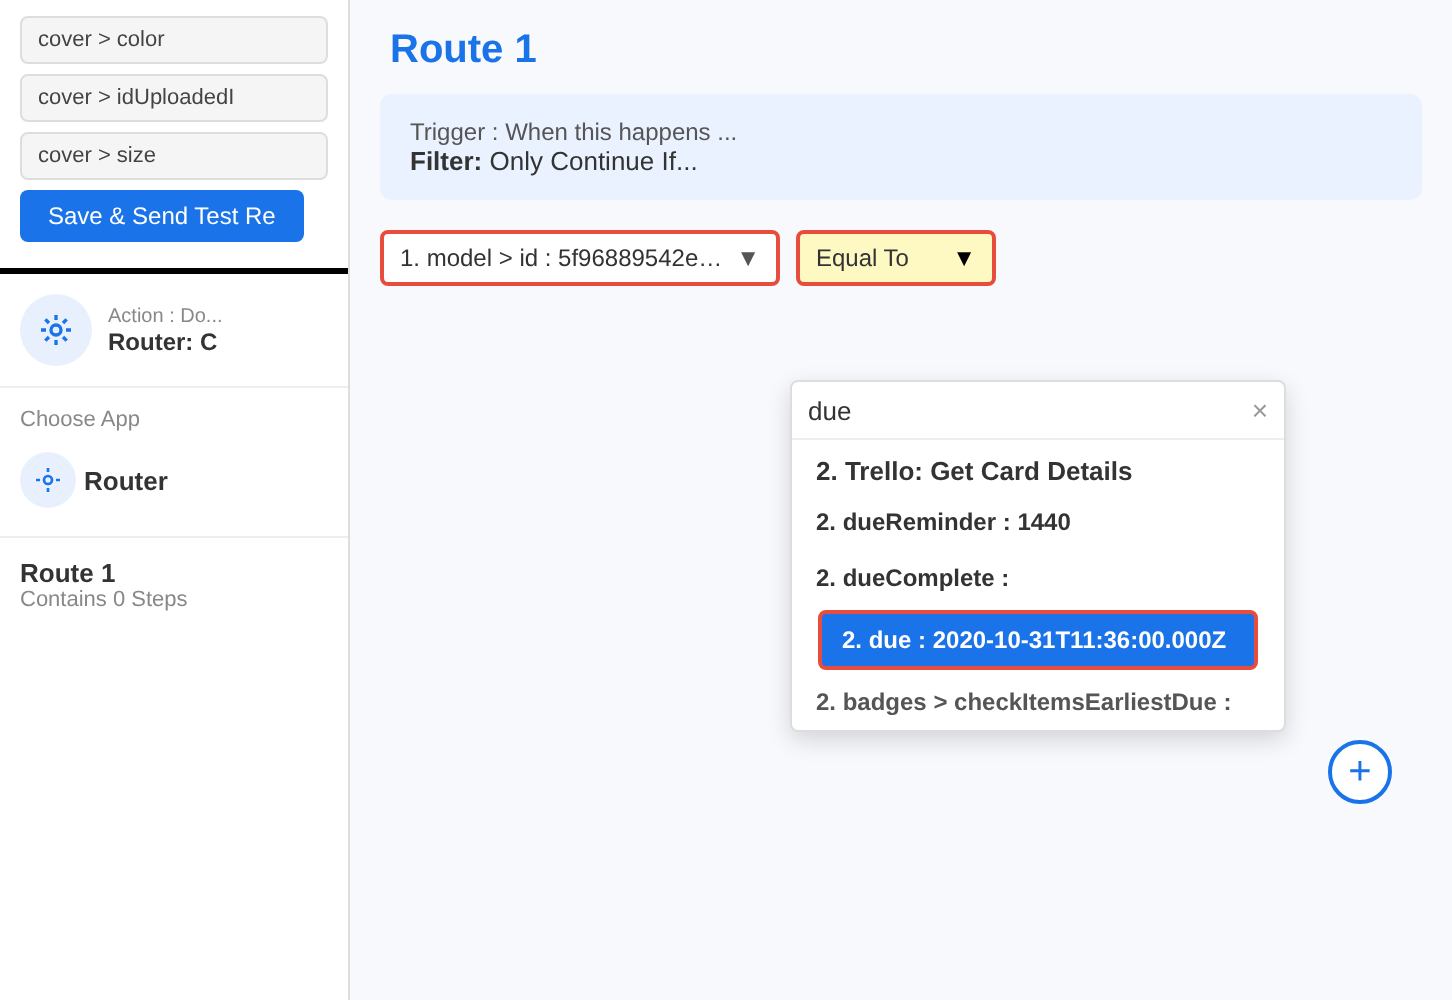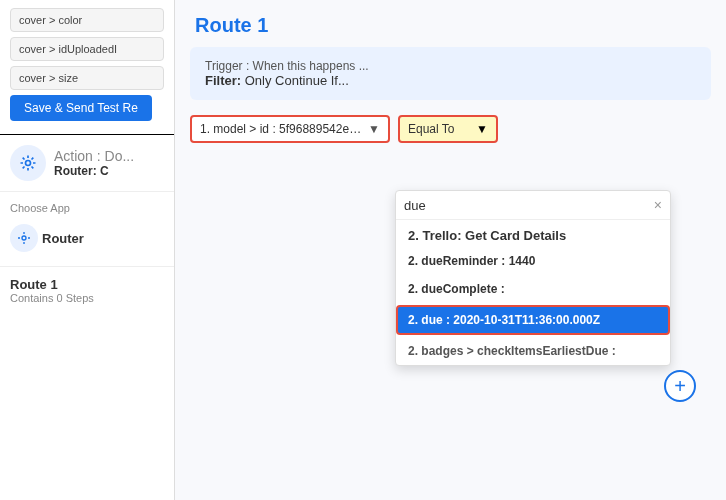--- a/index.html
+++ b/index.html
@@ -19,21 +19,21 @@
       background: #fff;
       border-right: 1px solid #ddd;
       display: flex;
       flex-direction: column;
       height: 500px;
       overflow: hidden;
     }
 
     .sidebar-top {
       padding: 8px 10px;
-      border-bottom: 1px solid #000000;
+      border-bottom: 3px solid #000000;
     }
 
     .sidebar-item-chip {
       background: #f5f5f5;
       border: 1px solid #ddd;
       border-radius: 4px;
       padding: 5px 8px;
       margin-bottom: 5px;
       font-size: 11px;
       color: #444;
@@ -65,21 +65,21 @@
       margin-right: 8px;
       flex-shrink: 0;
     }
 
     .action-icon svg {
       width: 20px;
       height: 20px;
     }
 
     .action-text .action-label {
-      font-size: 14px;
+      font-size: 10px;
       color: #888;
     }
 
     .action-text .action-name {
       font-size: 12px;
       font-weight: 600;
       color: #333;
     }
 
     .choose-app-section {
@@ -223,21 +223,21 @@
     .equal-to-select .select-text {
       flex: 1;
       color: #333;
     }
 
     
     .dropdown-overlay {
       position: absolute;
       top: 190px;
       left: 220px;
-      width: 276px;
+      width: 248px;
       background: #fff;
       border: 1px solid #ddd;
       border-radius: 4px;
       box-shadow: 0 4px 12px rgba(0,0,0,0.15);
       z-index: 100;
     }
 
     .dropdown-search {
       display: flex;
       align-items: center;
@@ -273,21 +273,21 @@
       color: #333;
       cursor: pointer;
       font-weight: bold;
     }
 
     .dropdown-item.selected {
       background: #1a73e8;
       color: #fff;
       border: 2px solid #e74c3c;
       border-radius: 4px;
-      margin: 2px 0;
+      margin: 2px 13px;
       padding: 6px 10px;
     }
 
     .dropdown-item.partial {
       color: #555;
     }
 
     
     .plus-button {
       position: absolute;

